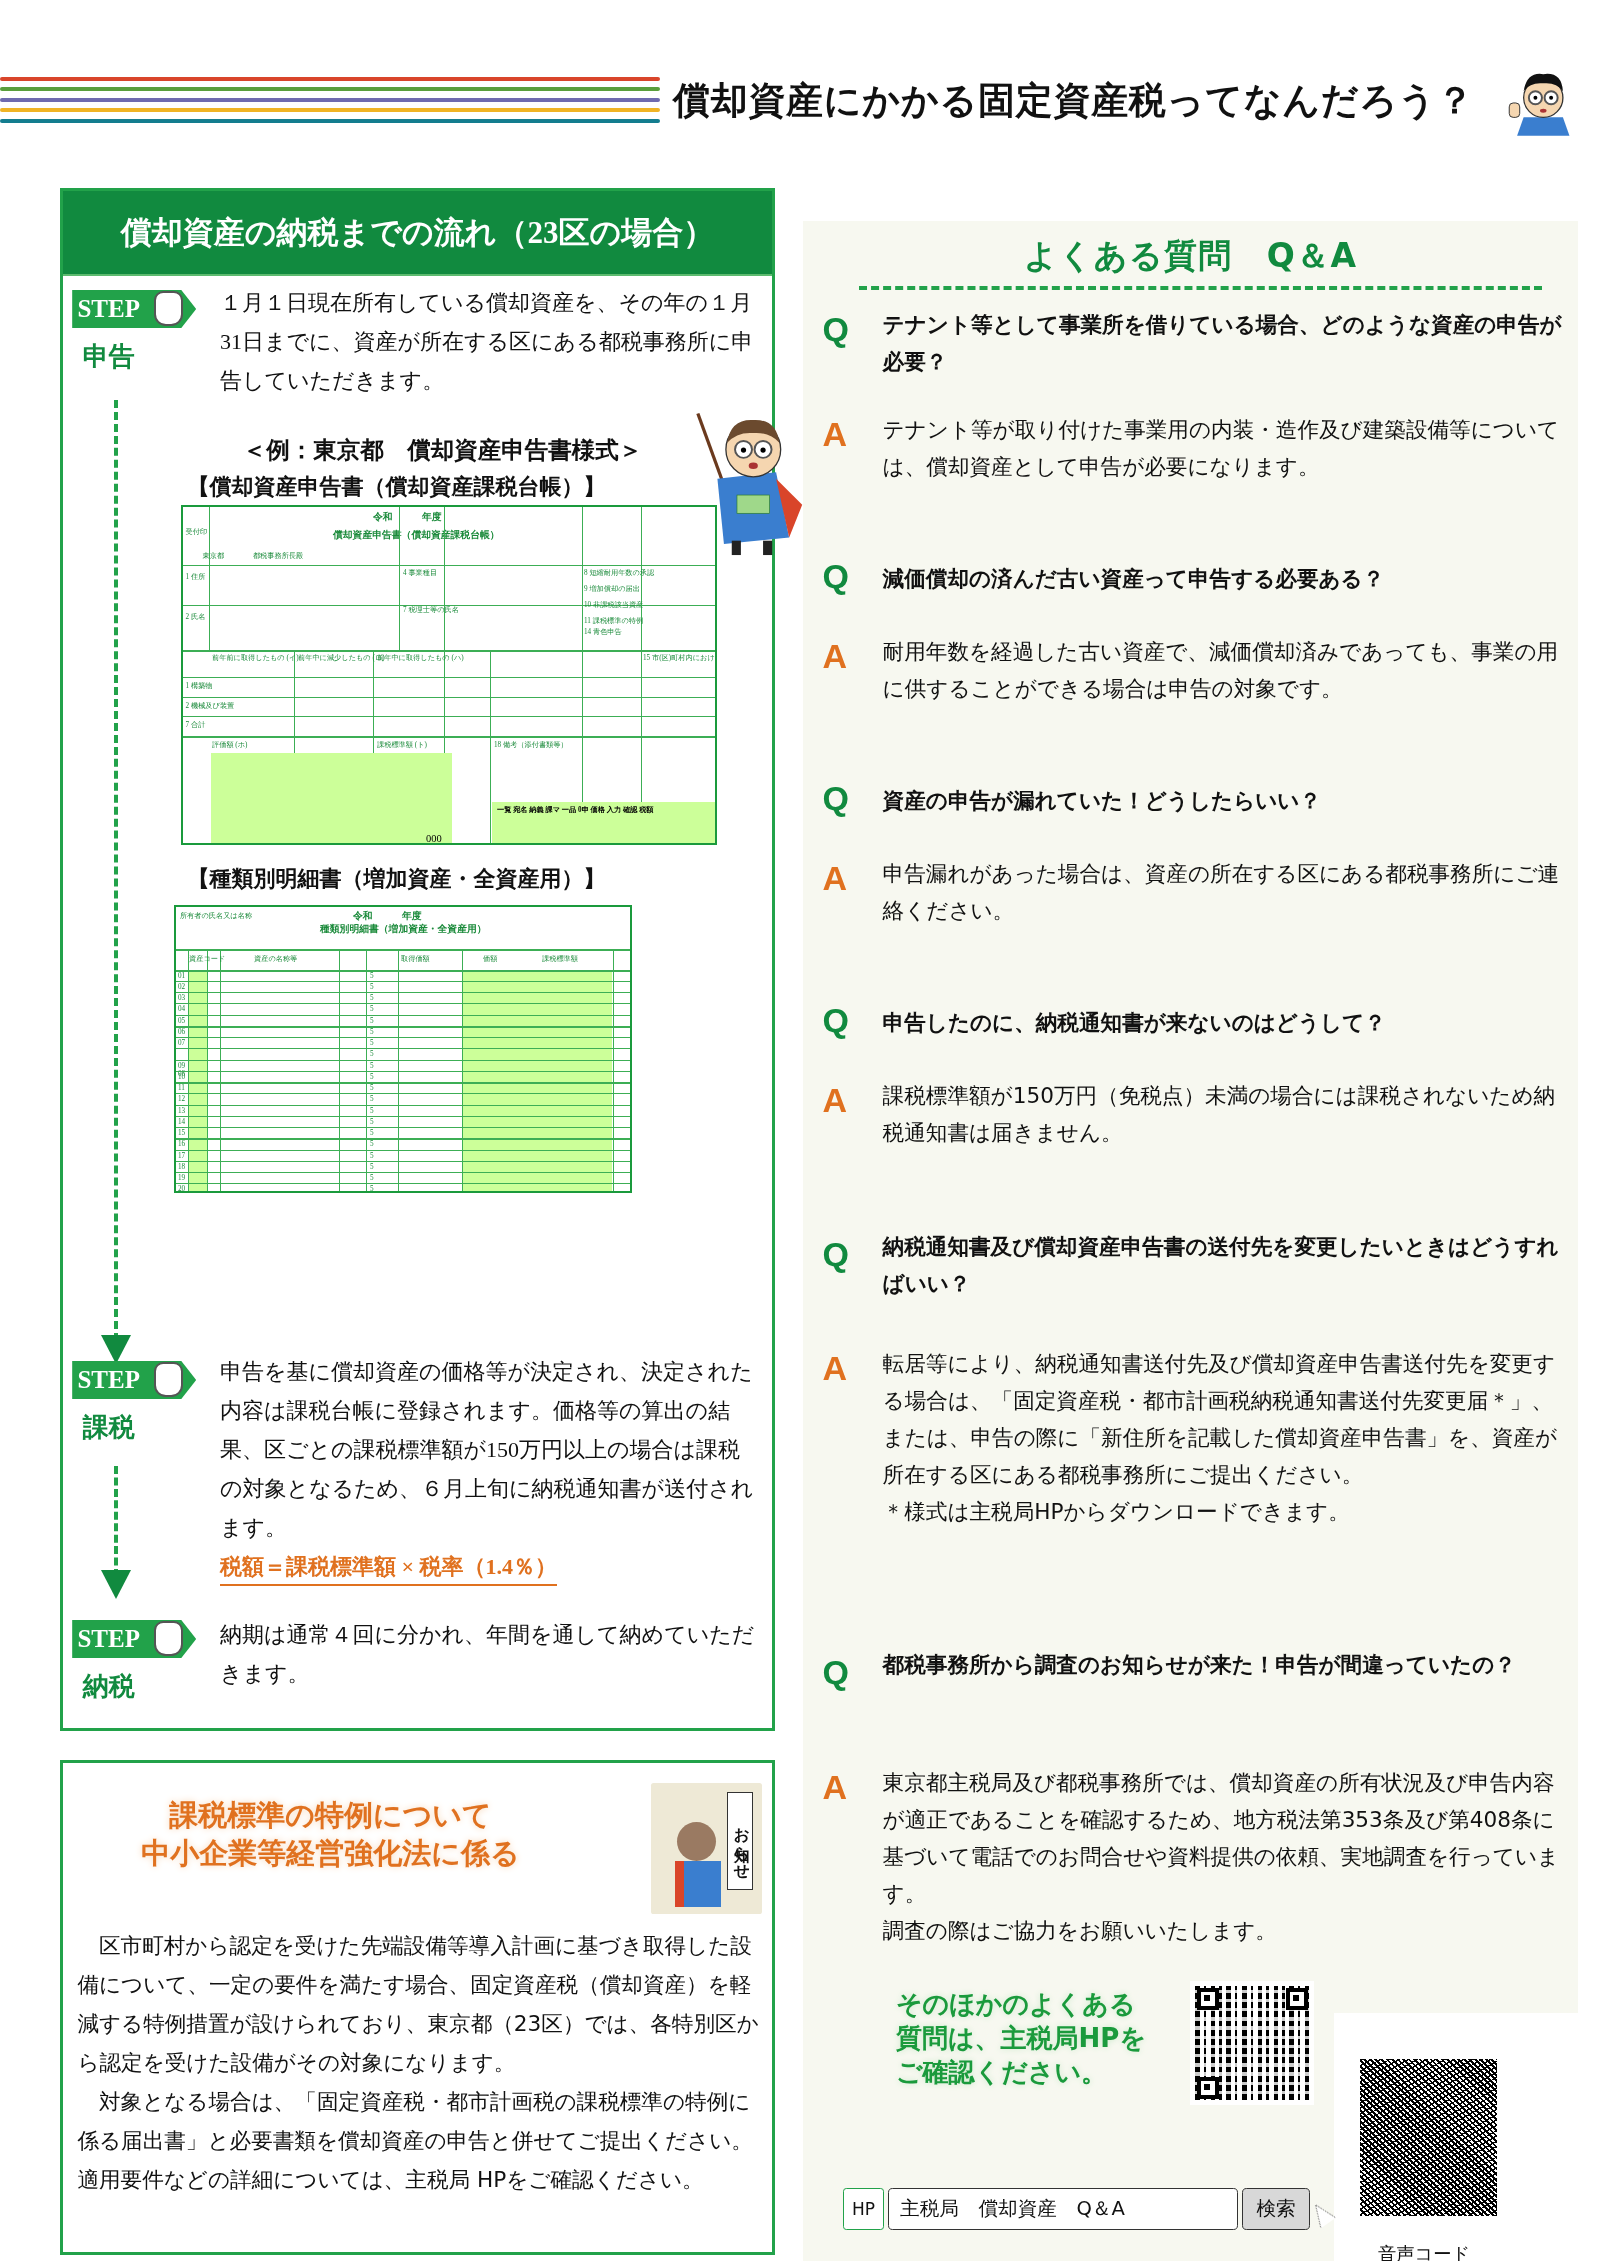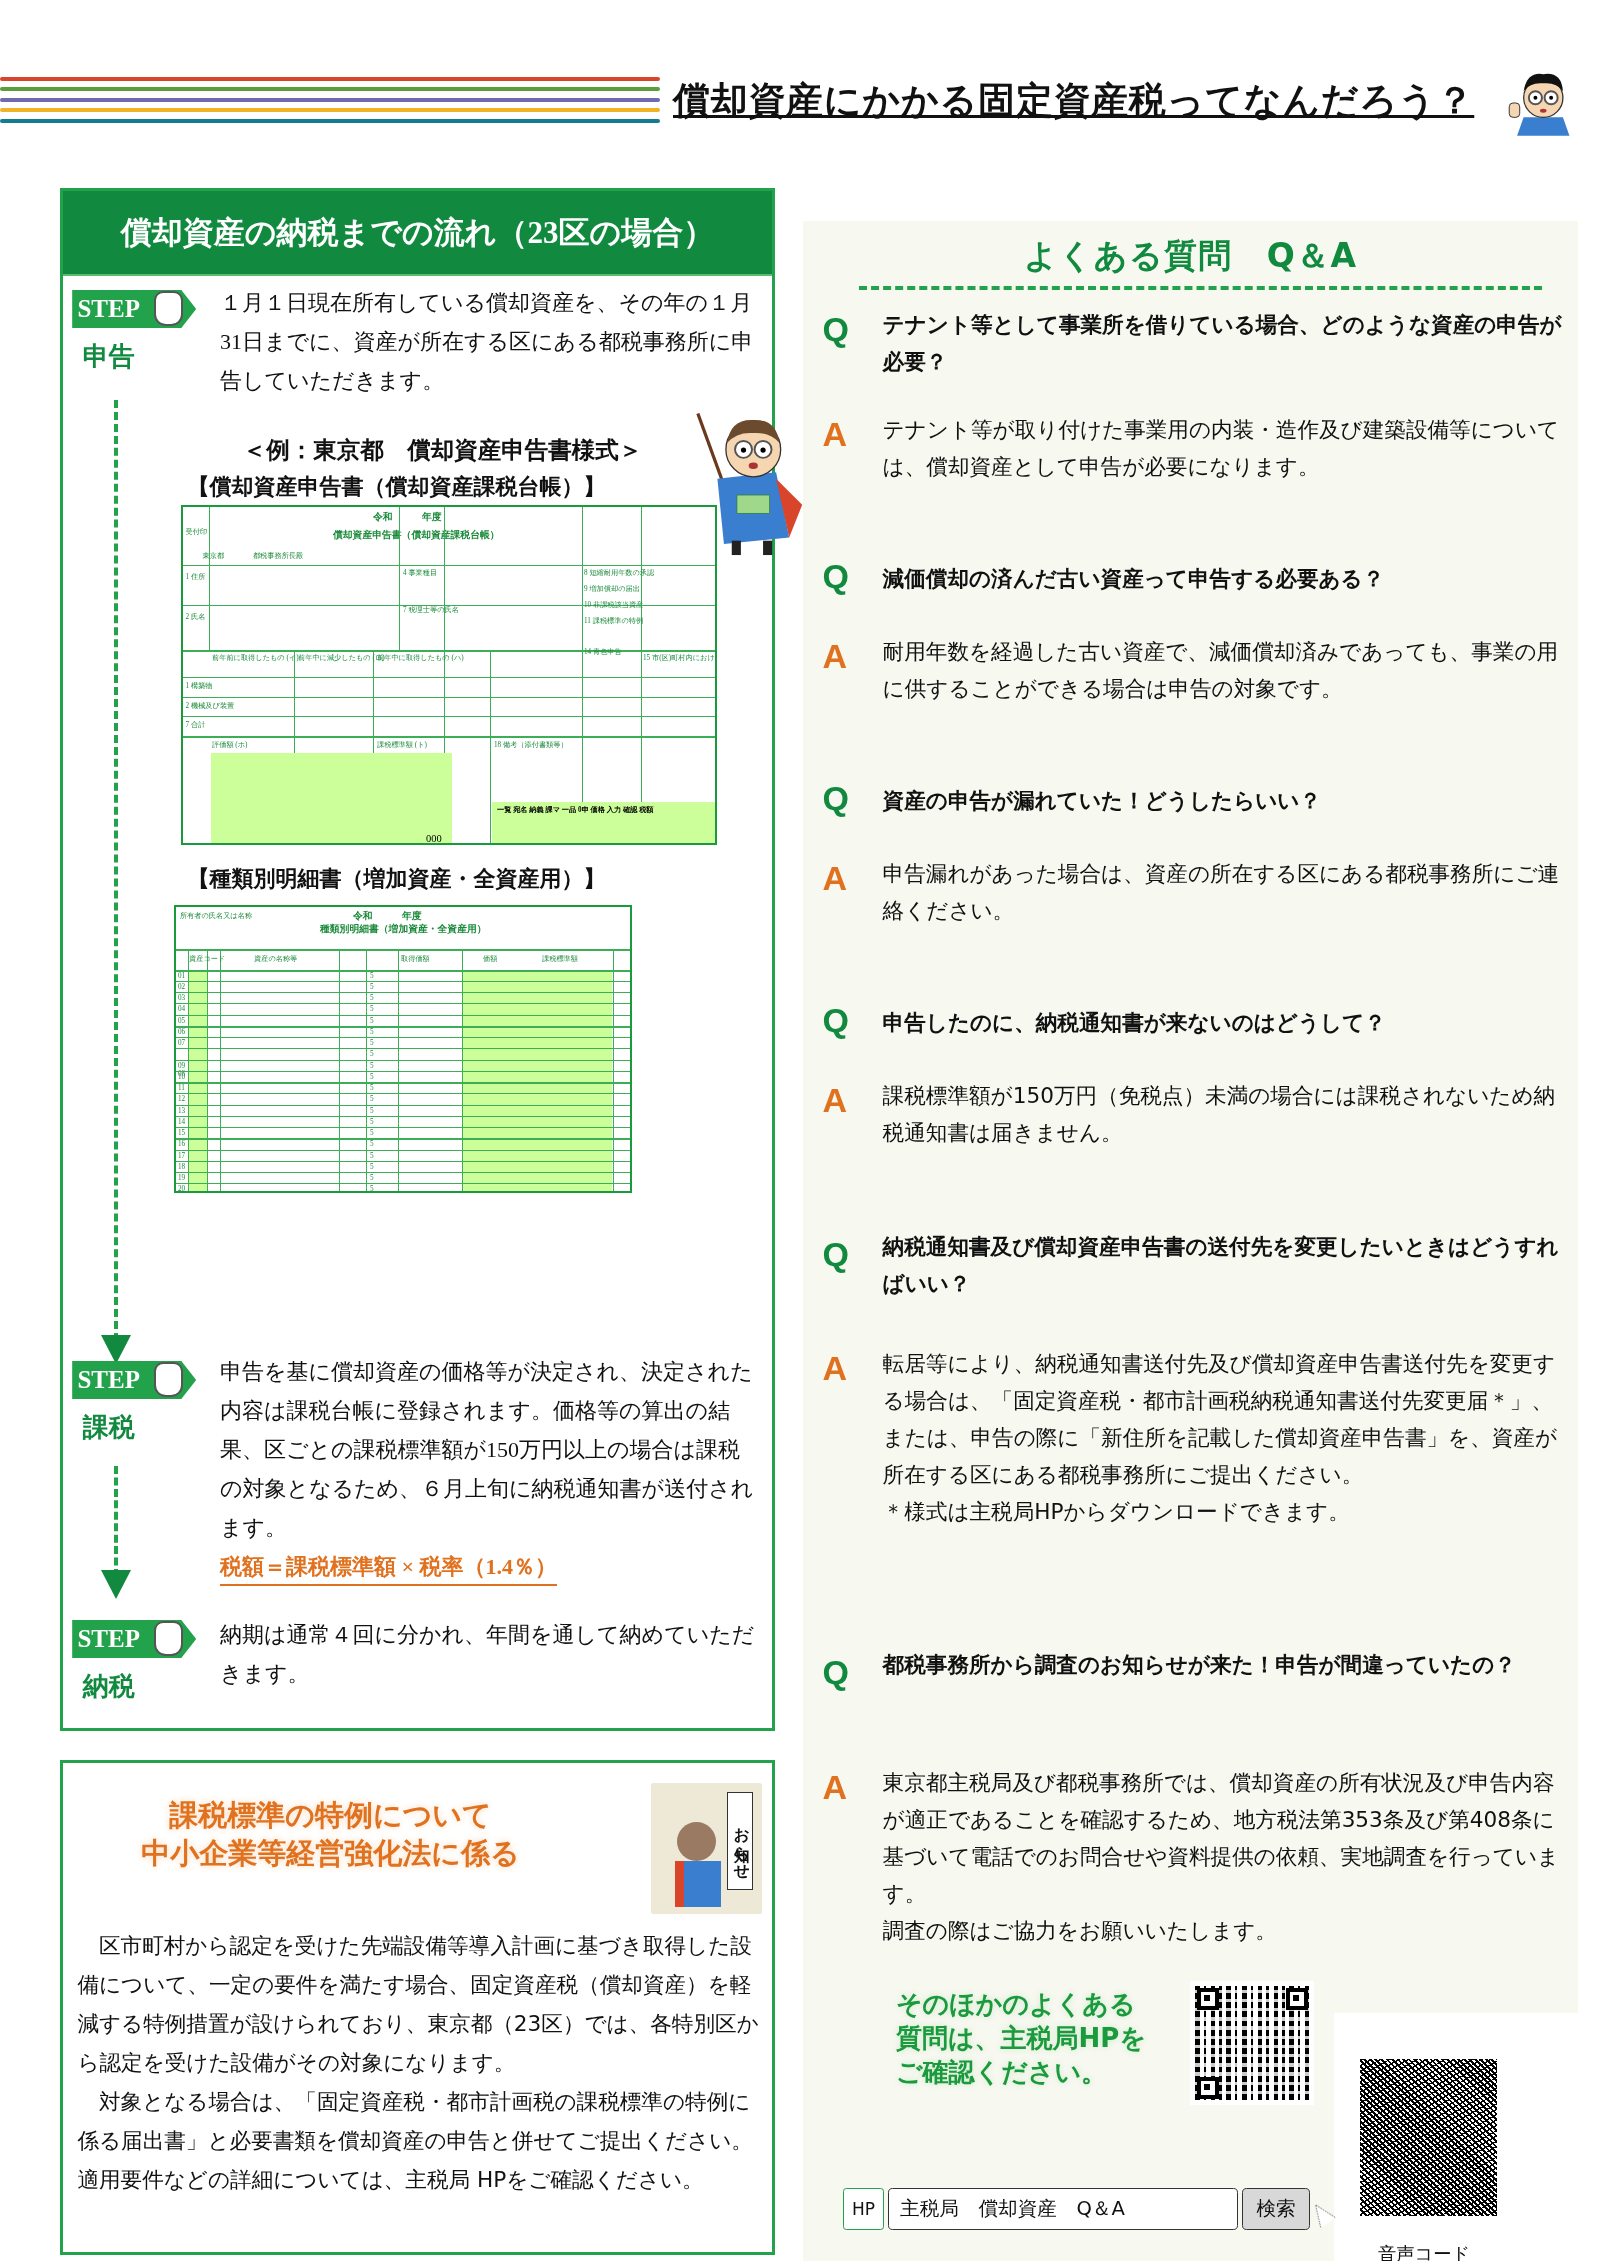--- a/index.html
+++ b/index.html
@@ -2,21 +2,21 @@
 <html style="font-size:10.5px"><head>
 <meta charset="utf-8">
 <style>
   * { box-sizing: border-box; margin: 0; padding: 0; }
   body { width: 1621px; height: 2261px; background: #ffffff; font-family: "DejaVu Sans", "Liberation Sans", sans-serif; color: #111; position: relative; overflow: hidden; }
 
   
   .header { position: absolute; left: 0; top: 65px; width: 1621px; height: 72px; }
   .stripes { position: absolute; left: 0; top: 11.8px; width: 660px; height: 52px; }
   .stripe { position: absolute; left: 0; width: 100%; height: 3.9px; border-radius: 2px; }
-  .page-title { position: absolute; left: 673px; top: 0; font-size: 37px; font-weight: bold; letter-spacing: 0.7px; white-space: nowrap; line-height: 72px; text-decoration: underline; }
+  .page-title { position: absolute; left: 673px; top: 0; font-size: 37px; font-weight: bold; letter-spacing: 0.7px; white-space: nowrap; line-height: 72px; }
   .mascot-head { position: absolute; left: 1504px; top: 0; width: 72px; height: 72px; }
 
   
   .flow-box { position: absolute; left: 60px; top: 188px; width: 715px; height: 1543px; border: 3.9px solid #22a24a; background: #fff; font-family: Liberation Serif, serif; }
   .flow-title { height: 85px; background: #118a3f; color: #fff; font-size: 31px; font-weight: bold; display: flex; align-items: center; justify-content: center; border-bottom: 2.6px solid #5dbb6f; }
   .step { position: absolute; left: 9.2px; }
   .step-tag { width: 124px; height: 38px; background: #22a24a; color: #fff; font-weight: bold; font-size: 25px; display: flex; align-items: center; padding-left: 5.2px; clip-path: polygon(0 0, 88% 0, 100% 50%, 88% 100%, 0 100%); position: relative; }
   .step-hand { position: absolute; left: 82px; top: 1.3px; width: 29px; height: 35px; background: #fff; border: 2px solid #555; border-radius: 9.2px 9.2px 11.8px 11.8px; }
   .step-label { color: #118a3f; font-size: 26px; font-weight: bold; margin-top: 10.5px; margin-left: 10.5px; }
   .step-text { position: absolute; left: 157px; width: 536px; font-size: 22px; line-height: 39px; color: #111; }
@@ -151,21 +151,21 @@
     <div class="col" style="left:261px;top:143px;height:197px"></div>
     <div class="col" style="left:307px;top:143px;height:197px"></div>
     <div class="ftxt" style="left:2.6px;top:65px">1 住所</div>
     <div class="ftxt" style="left:2.6px;top:105px">2 氏名</div>
     <div class="ftxt" style="left:220px;top:61px">4 事業種目</div>
     <div class="ftxt" style="left:220px;top:98px">7 税理士等の氏名</div>
     <div class="ftxt" style="left:401px;top:61px">8 短縮耐用年数の承認</div>
     <div class="ftxt" style="left:401px;top:77px">9 増加償却の届出</div>
     <div class="ftxt" style="left:401px;top:93px">10 非課税該当資産</div>
     <div class="ftxt" style="left:401px;top:109px">11 課税標準の特例</div>
-    <div class="ftxt" style="left:401px;top:140px">14 青色申告</div>
+    <div class="ftxt" style="left:401px;top:120px">14 青色申告</div>
     <div class="ftxt" style="left:29px;top:146px">前年前に取得したもの (イ)</div>
     <div class="ftxt" style="left:115px;top:146px">前年中に減少したもの (ロ)</div>
     <div class="ftxt" style="left:194px;top:146px">前年中に取得したもの (ハ)</div>
     <div class="ftxt" style="left:2.6px;top:174px">1 構築物</div>
     <div class="ftxt" style="left:2.6px;top:194px">2 機械及び装置</div>
     <div class="ftxt" style="left:2.6px;top:213px">7 合計</div>
     <div class="ftxt" style="left:460px;top:146px">15 市(区)町村内における事業所等資産の所在地</div>
     <div class="ftxt" style="left:29px;top:233px">評価額 (ホ)</div>
     <div class="ftxt" style="left:115px;top:246px">決定価格 (ヘ)</div>
     <div class="ftxt" style="left:194px;top:233px">課税標準額 (ト)</div>

